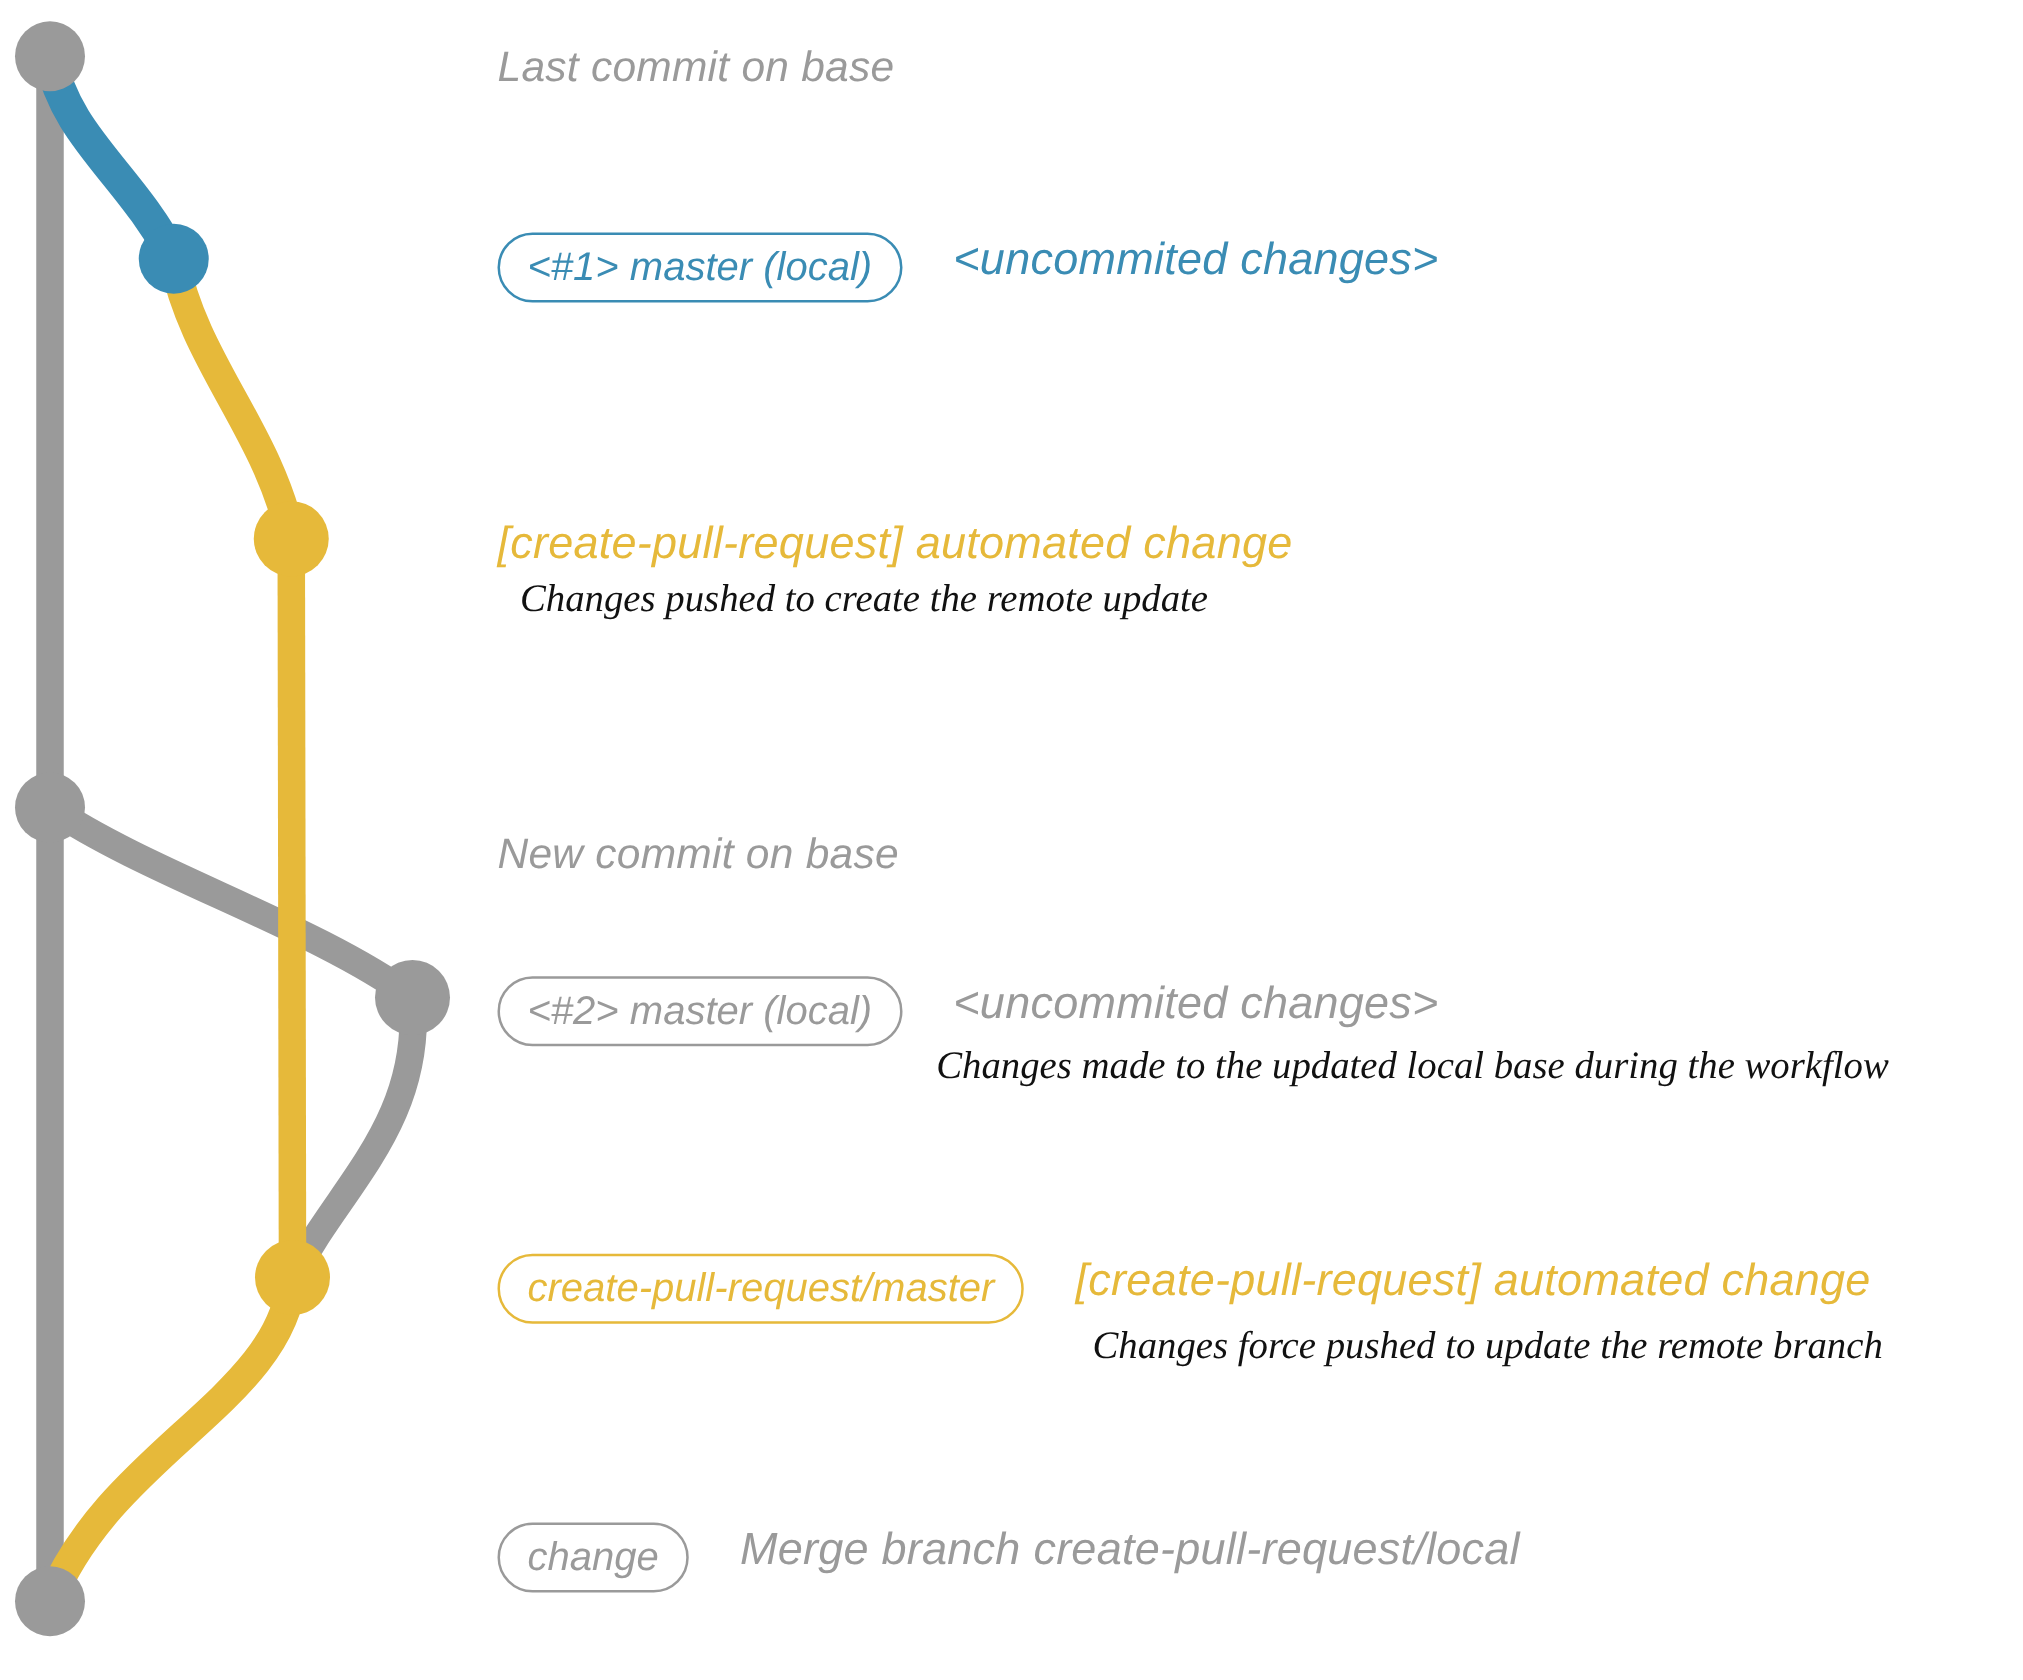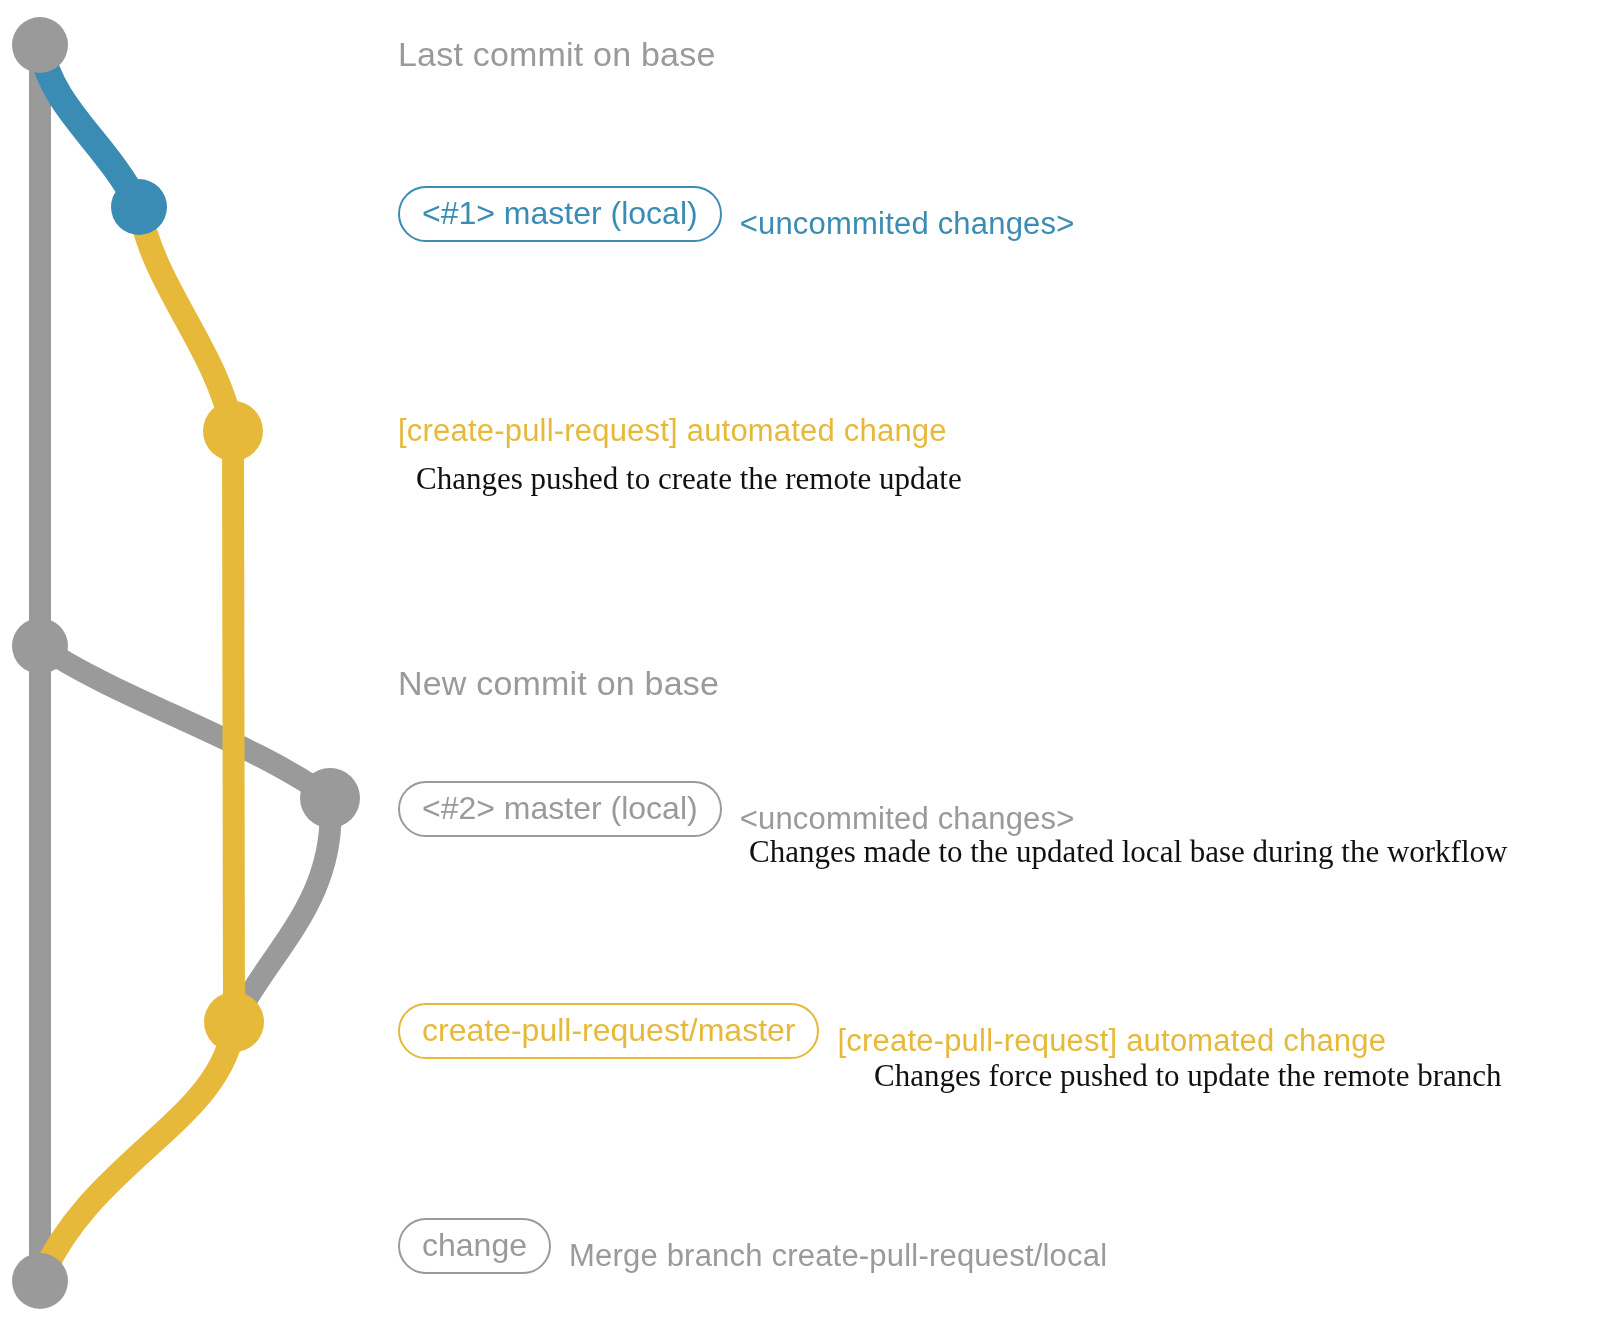--- a/index.html
+++ b/index.html
@@ -7,51 +7,53 @@
     padding: 0;
     background: #ffffff;
   }
   #canvas {
     position: relative;
     width: 1618px;
     height: 1344px;
     background: #ffffff;
     overflow: hidden;
     font-family: "Liberation Sans", sans-serif;
+    font-style: italic;
   }
   #graph-svg {
     position: absolute;
     left: 0;
     top: 0;
     width: 1618px;
     height: 1344px;
   }
   .row {
     position: absolute;
     display: flex;
-    align-items: flex-end;
+    align-items: flex-start;
+    gap: 23px;
   }
   .badge {
     display: inline-block;
     border: 2px solid #9a9a9a;
     border-radius: 28px;
     padding: 9px 22px 11px 22px;
     font-family: "Liberation Sans", sans-serif;
     font-size: 32px;
     line-height: 1;
     color: #9a9a9a;
     white-space: nowrap;
     background: #ffffff;
   }
   .badge.blue { border-color: #3a8cb4; color: #3a8cb4; }
   .badge.gold { border-color: #e6b93a; color: #e6b93a; }
   .badge.gray { border-color: #9a9a9a; color: #9a9a9a; }
   .commit-msg {
     font-family: "Liberation Sans", sans-serif;
-    font-size: 31px;
+    font-size: 36px;
     white-space: nowrap;
     margin-left: 18px;
     letter-spacing: 0.2px;
   }
   .commit-msg.blue { color: #3a8cb4; }
   .commit-msg.gold { color: #e6b93a; }
   .commit-msg.gray { color: #9a9a9a; }
   .desc {
     position: absolute;
     font-family: "Liberation Serif", serif;

